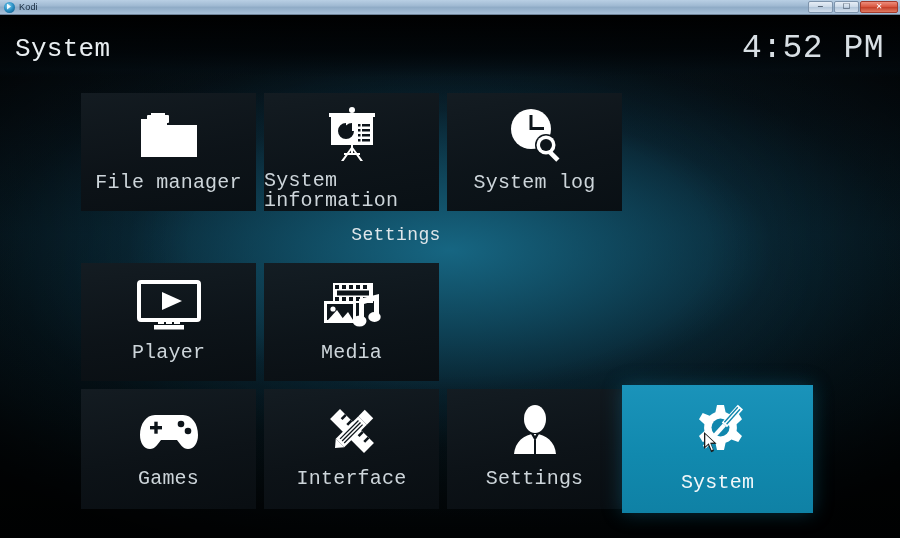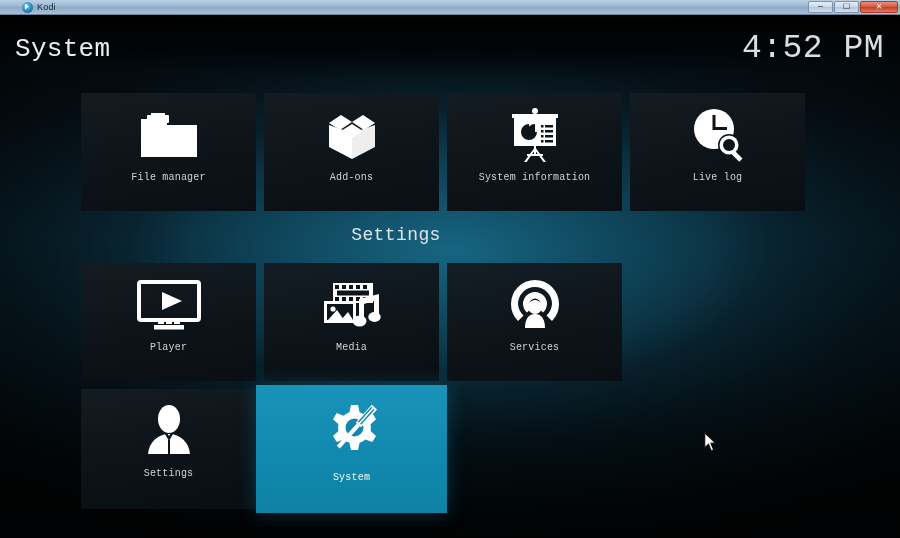--- a/index.html
+++ b/index.html
@@ -32,21 +32,21 @@
     border-bottom: 1px solid #6f8399;
     box-sizing: border-box;
     display: flex;
     align-items: center;
     z-index: 40;
   }
   .title-left {
     display: flex;
     align-items: center;
     gap: 4px;
-    padding-left: 22px;
+    padding-left: 4px;
     flex: 0 0 auto;
   }
   .kodi-logo {
     width: 11px;
     height: 11px;
     border-radius: 50%;
     background: radial-gradient(circle at 40% 35%, #7fd2f2 0%, #2a8fc4 48%, #0b4e77 100%);
     position: relative;
     flex: 0 0 auto;
   }
@@ -200,21 +200,21 @@
     height: 72px;
     display: flex;
     align-items: center;
     justify-content: center;
     margin-top: 6px;
   }
   .tile.selected .tile-icon { margin-top: 10px; }
   .tile-icon svg { display: block; }
 
   .tile-label {
-    font-size: 10px;
+    font-size: 20px;
     color: #cdd5da;
     font-weight: 400;
     letter-spacing: .2px;
     text-align: left;
     line-height: 1;
     margin-top: 2px;
   }
   .tile.selected .tile-label {
     color: #f2f7f9;
     margin-top: 6px;
@@ -288,32 +288,20 @@
           <div class="tile-icon">
             <svg width="64" height="56" viewBox="0 0 64 56">
               <path fill="#ffffff" d="M4 12 L4 50 L60 50 L60 18 L30 18 L30 12 Z"></path>
               <path fill="#ffffff" d="M14 6 L28 6 L28 12 L14 12 Z"></path>
               <rect x="10" y="8" width="22" height="8" fill="#ffffff" rx="1"></rect>
             </svg>
           </div>
           <div class="tile-label">File manager</div>
         </div>
 
-        <div class="tile">
-          <div class="tile-icon">
-            <svg width="62" height="56" viewBox="0 0 62 56">
-              <path fill="#ffffff" d="M31 26 L31 52 L8 40 L8 18 Z"></path>
-              <path fill="#ffffff" d="M31 26 L31 52 L54 40 L54 18 Z" opacity="0.93"></path>
-              <path fill="#ffffff" d="M8 16 L20 8 L31 15 L19 23 Z"></path>
-              <path fill="#ffffff" d="M54 16 L42 8 L31 15 L43 23 Z"></path>
-              <path fill="#ffffff" d="M20 24 L31 17 L42 24 L31 31 Z"></path>
-            </svg>
-          </div>
-          <div class="tile-label">Add-ons</div>
-        </div>
 
         <div class="tile">
           <div class="tile-icon">
             <svg width="60" height="58" viewBox="0 0 60 58">
               <circle cx="30" cy="5" r="3" fill="#ffffff"></circle>
               <rect x="7" y="8" width="46" height="4" fill="#ffffff"></rect>
               <rect x="9" y="12" width="42" height="28" fill="#ffffff"></rect>
               <path fill="#0d141a" d="M22 26 A8 8 0 0 1 30 18 L30 26 Z"></path>
               <path fill="#0d141a" d="M30 26 L38 26 A8 8 0 0 1 22 26 Z" opacity="0"></path>
               <circle cx="24" cy="26" r="8" fill="none" stroke="#0d141a" stroke-width="0"></circle>
@@ -339,21 +327,21 @@
             <svg width="60" height="58" viewBox="0 0 60 58">
               <circle cx="26" cy="23" r="20" fill="#ffffff"></circle>
               <rect x="24.5" y="9" width="3" height="15" fill="#0d141a"></rect>
               <rect x="26" y="21" width="13" height="3" fill="#0d141a"></rect>
               <circle cx="41" cy="39" r="11" fill="#0d141a"></circle>
               <circle cx="41" cy="39" r="9.5" fill="#ffffff"></circle>
               <circle cx="41" cy="39" r="6" fill="#0d141a"></circle>
               <rect x="46" y="44" width="12" height="4.6" fill="#ffffff" transform="rotate(45 46 44)"></rect>
             </svg>
           </div>
-          <div class="tile-label">Live log</div>
+          <div class="tile-label">System log</div>
         </div>
       </div>
 
       <div class="settings-band">
         <span class="settings-text">Settings</span>
       </div>
 
       <div class="row row-mid">
 
         <div class="tile">
@@ -392,36 +380,60 @@
               <path d="M22 43 L29 35 L34 43 Z" fill="#ffffff"></path>
               <path d="M40 22 L60 17 L60 40 L55 40 L55 24 L45 27 L45 44 L40 44 Z" fill="#ffffff"></path>
               <ellipse cx="40.5" cy="44" rx="7" ry="5.5" fill="#ffffff"></ellipse>
               <ellipse cx="55.5" cy="40" rx="6.2" ry="5" fill="#ffffff"></ellipse>
             </svg>
           </div>
           <div class="tile-label">Media</div>
         </div>
 
 
-        <div class="tile">
-          <div class="tile-icon">
-            <svg width="58" height="58" viewBox="0 0 58 58">
-              <path d="M29 4 A24 24 0 0 0 5 28 A24 24 0 0 0 12 45 L17.5 39.5 A17 17 0 0 1 12 28 A17 17 0 0 1 46 28 A17 17 0 0 1 40.5 39.5 L46 45 A24 24 0 0 0 53 28 A24 24 0 0 0 29 4 Z" fill="#ffffff"></path>
-              <path d="M29 16 A12 12 0 0 0 17 28 A12 12 0 0 0 21 36.5 L26 31.5 A5.5 5.5 0 0 1 23.5 28 A5.5 5.5 0 0 1 34.5 28 A5.5 5.5 0 0 1 32 31.5 L37 36.5 A12 12 0 0 0 41 28 A12 12 0 0 0 29 16 Z" fill="#ffffff"></path>
-              <circle cx="29" cy="31" r="7" fill="#ffffff"></circle>
-              <path d="M29 38 C22 38 19 44 19 52 L39 52 C39 44 36 38 29 38 Z" fill="#ffffff"></path>
-            </svg>
-          </div>
-          <div class="tile-label">Services</div>
-        </div>
       </div>
 
       <div class="row row-bottom">
 
-
+        <div class="tile">
+          <div class="tile-icon">
+            <svg width="66" height="48" viewBox="0 0 66 48">
+              <path d="M19 8 L47 8 C56 8 62 17 62 28 C62 36 58 42 52 42 C47 42 44 37 41 33 L25 33 C22 37 19 42 14 42 C8 42 4 36 4 28 C4 17 10 8 19 8 Z" fill="#ffffff"></path>
+              <rect x="14" y="19" width="12" height="3.4" fill="#0d141a"></rect>
+              <rect x="18.3" y="14.7" width="3.4" height="12" fill="#0d141a"></rect>
+              <circle cx="45" cy="17" r="3.3" fill="#0d141a"></circle>
+              <circle cx="52" cy="24" r="3.3" fill="#0d141a"></circle>
+            </svg>
+          </div>
+          <div class="tile-label">Games</div>
+        </div>
+
+        <div class="tile">
+          <div class="tile-icon">
+            <svg width="60" height="58" viewBox="0 0 60 58">
+              <g transform="rotate(45 30 29)">
+                <rect x="6" y="22" width="48" height="14" fill="#ffffff"></rect>
+                <rect x="13" y="22" width="2.6" height="6" fill="#0d141a"></rect>
+                <rect x="21" y="22" width="2.6" height="6" fill="#0d141a"></rect>
+                <rect x="29" y="22" width="2.6" height="6" fill="#0d141a"></rect>
+                <rect x="37" y="22" width="2.6" height="6" fill="#0d141a"></rect>
+                <rect x="45" y="22" width="2.6" height="6" fill="#0d141a"></rect>
+              </g>
+              <g transform="rotate(-45 30 29)">
+                <path d="M6 29 L13 23 L13 35 Z" fill="#ffffff"></path>
+                <rect x="13" y="23" width="32" height="12" fill="#ffffff"></rect>
+                <rect x="16" y="25.5" width="26" height="1.3" fill="#0d141a"></rect>
+                <rect x="16" y="28.4" width="26" height="1.3" fill="#0d141a"></rect>
+                <rect x="16" y="31.3" width="26" height="1.3" fill="#0d141a"></rect>
+                <rect x="45" y="23" width="9" height="12" fill="#ffffff"></rect>
+              </g>
+            </svg>
+          </div>
+          <div class="tile-label">Interface</div>
+        </div>
 
         <div class="tile">
           <div class="tile-icon">
             <svg width="56" height="56" viewBox="0 0 56 56">
               <ellipse cx="28" cy="16" rx="11" ry="14" fill="#ffffff"></ellipse>
               <path d="M28 31 C17 31 8 39 7 51 L49 51 C48 39 39 31 28 31 Z" fill="#ffffff"></path>
               <path d="M24 31 L28 38 L32 31 L30 30 L28 33 L26 30 Z" fill="#0d141a"></path>
               <rect x="27" y="37" width="2" height="14" fill="#0d141a"></rect>
             </svg>
           </div>

